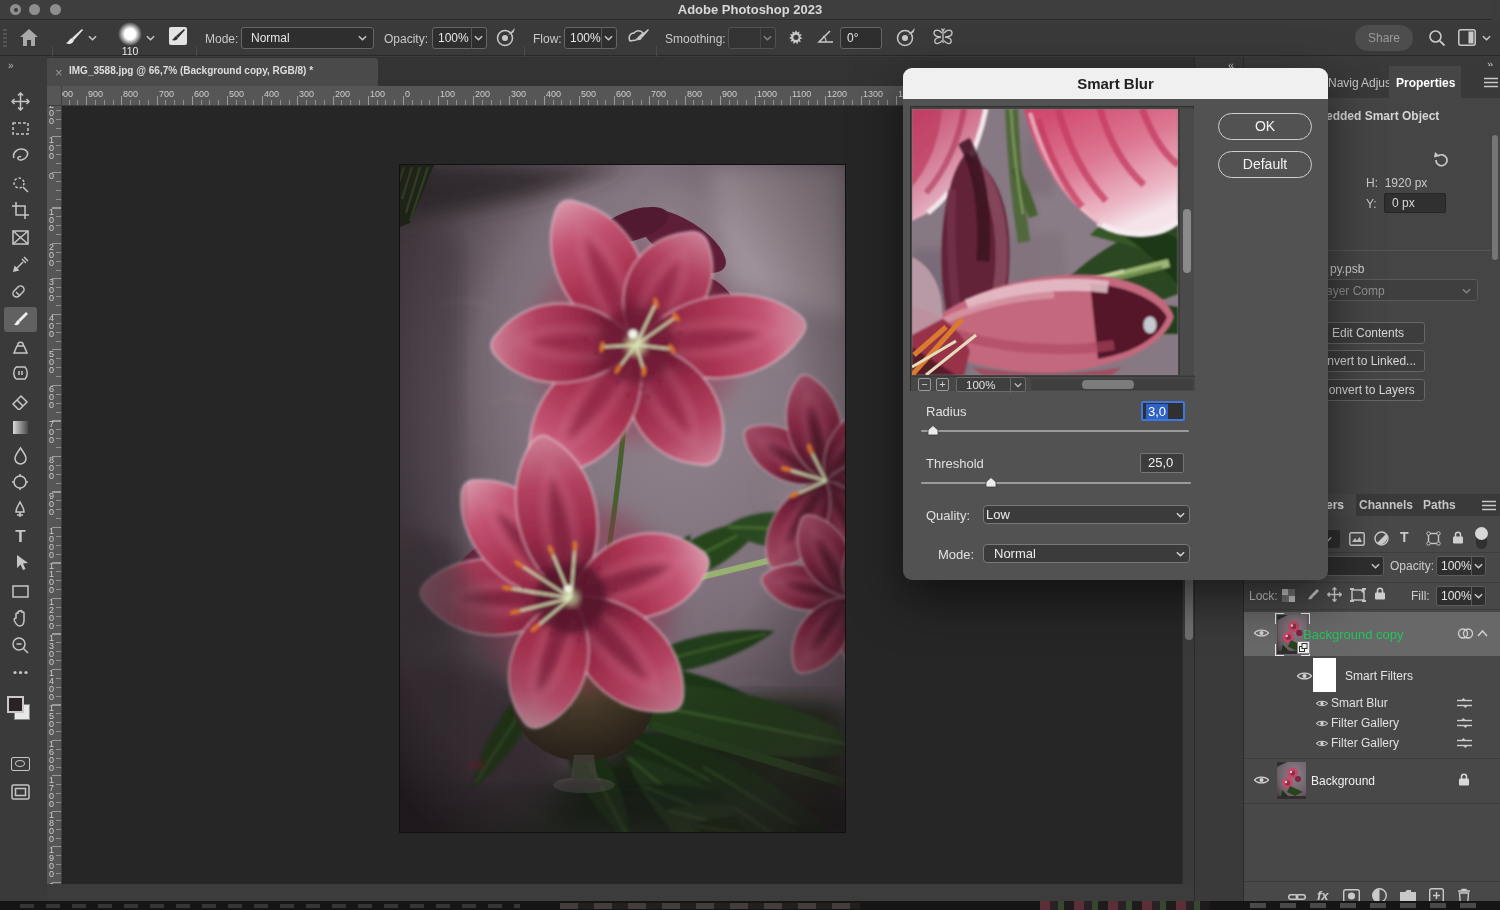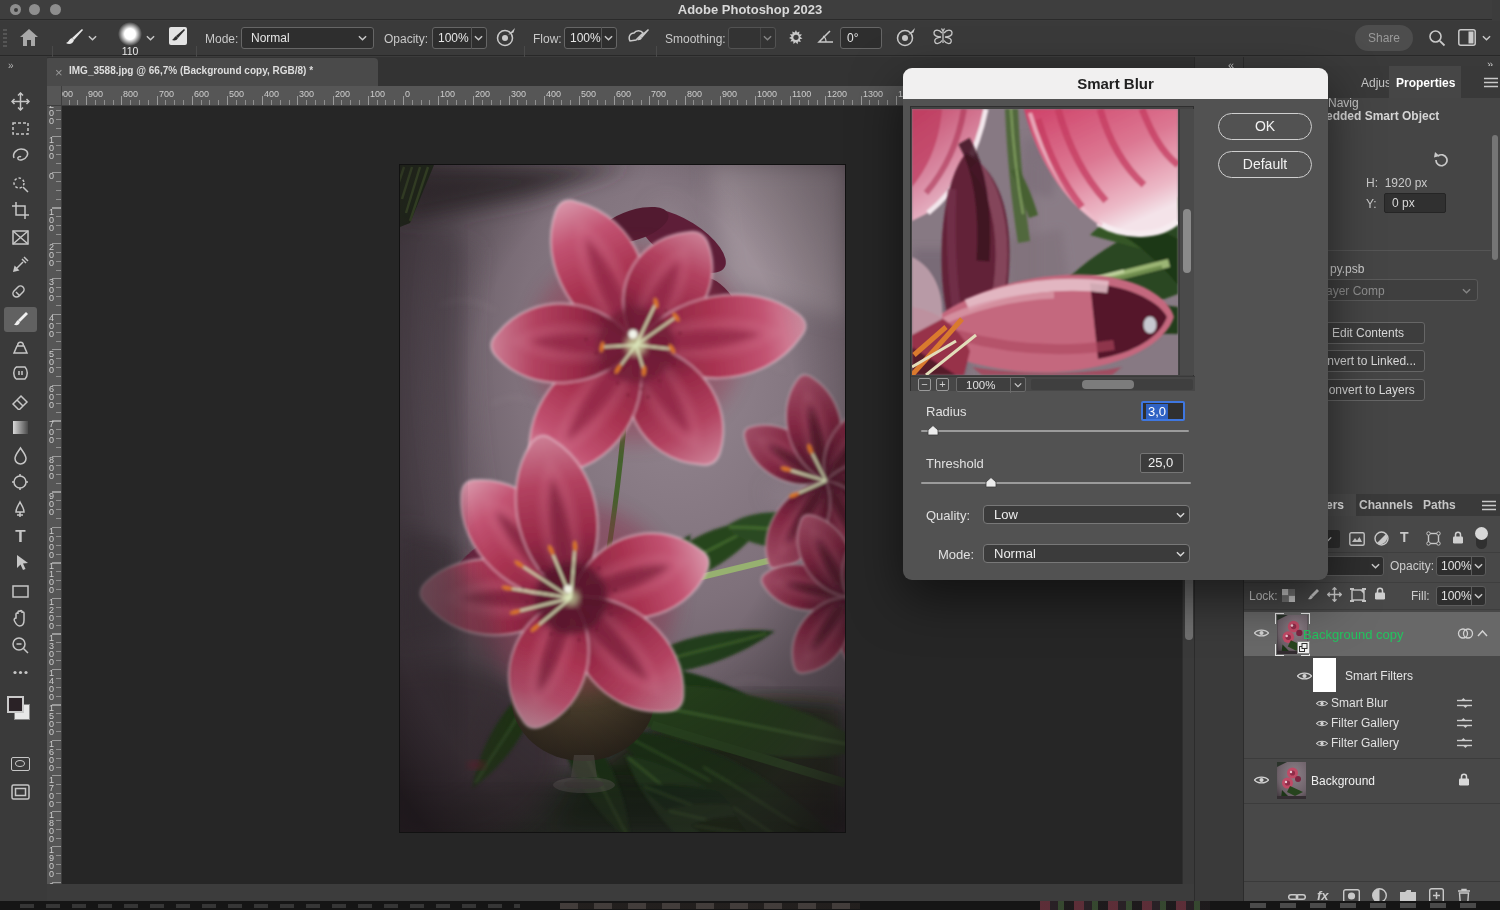--- a/index.html
+++ b/index.html
@@ -700,21 +700,21 @@
     <div class="abs" style="left:1182px;top:106px;width:12px;height:778px;background:#3a3a3a;border-left:1px solid #2e2e2e;">
       <div class="abs" style="left:2px;top:454px;width:8px;height:80px;border-radius:4px;background:#707070;"></div>
     </div>
     <div class="abs" style="left:1194px;top:57px;width:49px;height:845px;background:#3a3a3a;border-left:1px solid #2c2c2c;">
       <div class="abs" style="left:33px;top:2px;color:#c9c9c9;font-size:11px;letter-spacing:-1px;">«</div>
     </div>
     <div class="abs" style="left:1243px;top:57px;width:257px;height:845px;background:#454545;border-left:1px solid #2c2c2c;">
       <div class="abs" style="left:0;top:0;width:257px;height:9px;background:#3a3a3a;"></div>
       <div class="abs" style="left:243px;top:1px;color:#c9c9c9;font-size:11px;letter-spacing:-1px;">»</div>
       <div class="abs" style="left:0;top:9px;width:257px;height:32px;background:#393939;">
-        <div class="abs" style="left:84px;top:10px;color:#c5c5c5;font-size:12px;margin-top:20px;">Navig</div>
+        <div class="abs" style="left:84px;top:10px;color:#c5c5c5;font-size:12px;">Navig</div>
         <div class="abs" style="left:117px;top:10px;color:#c5c5c5;font-size:12px;">Adjus</div>
         <div class="abs" style="left:145px;top:0;width:72px;height:32px;background:#464646;"></div>
         <div class="abs" style="left:152px;top:10px;color:#ffffff;font-size:12px;font-weight:bold;">Properties</div>
         <svg class="abs" style="left:240px;top:11px" width="14" height="11">
           <g stroke="#c9c9c9" stroke-width="1.5">
             <line x1="0" y1="1.5" x2="14" y2="1.5"></line>
             <line x1="0" y1="5.5" x2="14" y2="5.5"></line>
             <line x1="0" y1="9.5" x2="14" y2="9.5"></line>
           </g>
         </svg>
@@ -1142,21 +1142,21 @@
       <svg class="abs" style="left:23px;top:356px" width="14" height="12" viewBox="0 0 14 12">
         <path d="M2 11 L2 6 L7 1.5 L12 6 L12 11 Z" fill="#ececec" stroke="#3a3a3a" stroke-width="0.8"></path>
       </svg>
       <div class="abs" style="left:23px;top:388px;color:#e0e0e0;font-size:13px;">Threshold</div>
       <div class="abs" style="left:237px;top:385px;width:44px;height:20px;background:#3c3c3c;border:1px solid #757575;border-radius:2px;color:#f0f0f0;font-size:13px;line-height:18px;padding-left:7px;">25,0</div>
       <div class="abs" style="left:18px;top:414px;width:270px;height:2px;background:#9b9b9b;border-radius:1px;"></div>
       <svg class="abs" style="left:81px;top:408px" width="14" height="12" viewBox="0 0 14 12">
         <path d="M2 11 L2 6 L7 1.5 L12 6 L12 11 Z" fill="#ececec" stroke="#3a3a3a" stroke-width="0.8"></path>
       </svg>
       <div class="abs" style="left:23px;top:440px;color:#e0e0e0;font-size:13px;">Quality:</div>
-      <div class="abs" style="left:80px;top:437px;width:207px;height:19px;background:#3b3b3b;border:1px solid #787878;border-radius:4px;color:#ececec;font-size:13px;line-height:17px;padding-left:10px;">Low</div>
+      <div class="abs" style="left:80px;top:437px;width:207px;height:19px;background:#3b3b3b;border:1px solid #787878;border-radius:4px;color:#ececec;font-size:13px;line-height:17px;padding-left:2px;">Low</div>
       <div class="abs" style="left:273px;top:444px;">
         <svg width="9" height="6" viewBox="0 0 10 6">
           <path d="M1 1 L5 5 L9 1" fill="none" stroke="#d8d8d8" stroke-width="1.6"></path>
         </svg>
       </div>
       <div class="abs" style="left:35px;top:479px;color:#e0e0e0;font-size:13px;">Mode:</div>
       <div class="abs" style="left:80px;top:476px;width:207px;height:19px;background:#3b3b3b;border:1px solid #787878;border-radius:4px;color:#ececec;font-size:13px;line-height:17px;padding-left:10px;">Normal</div>
       <div class="abs" style="left:273px;top:483px;">
         <svg width="9" height="6" viewBox="0 0 10 6">
           <path d="M1 1 L5 5 L9 1" fill="none" stroke="#d8d8d8" stroke-width="1.6"></path>

